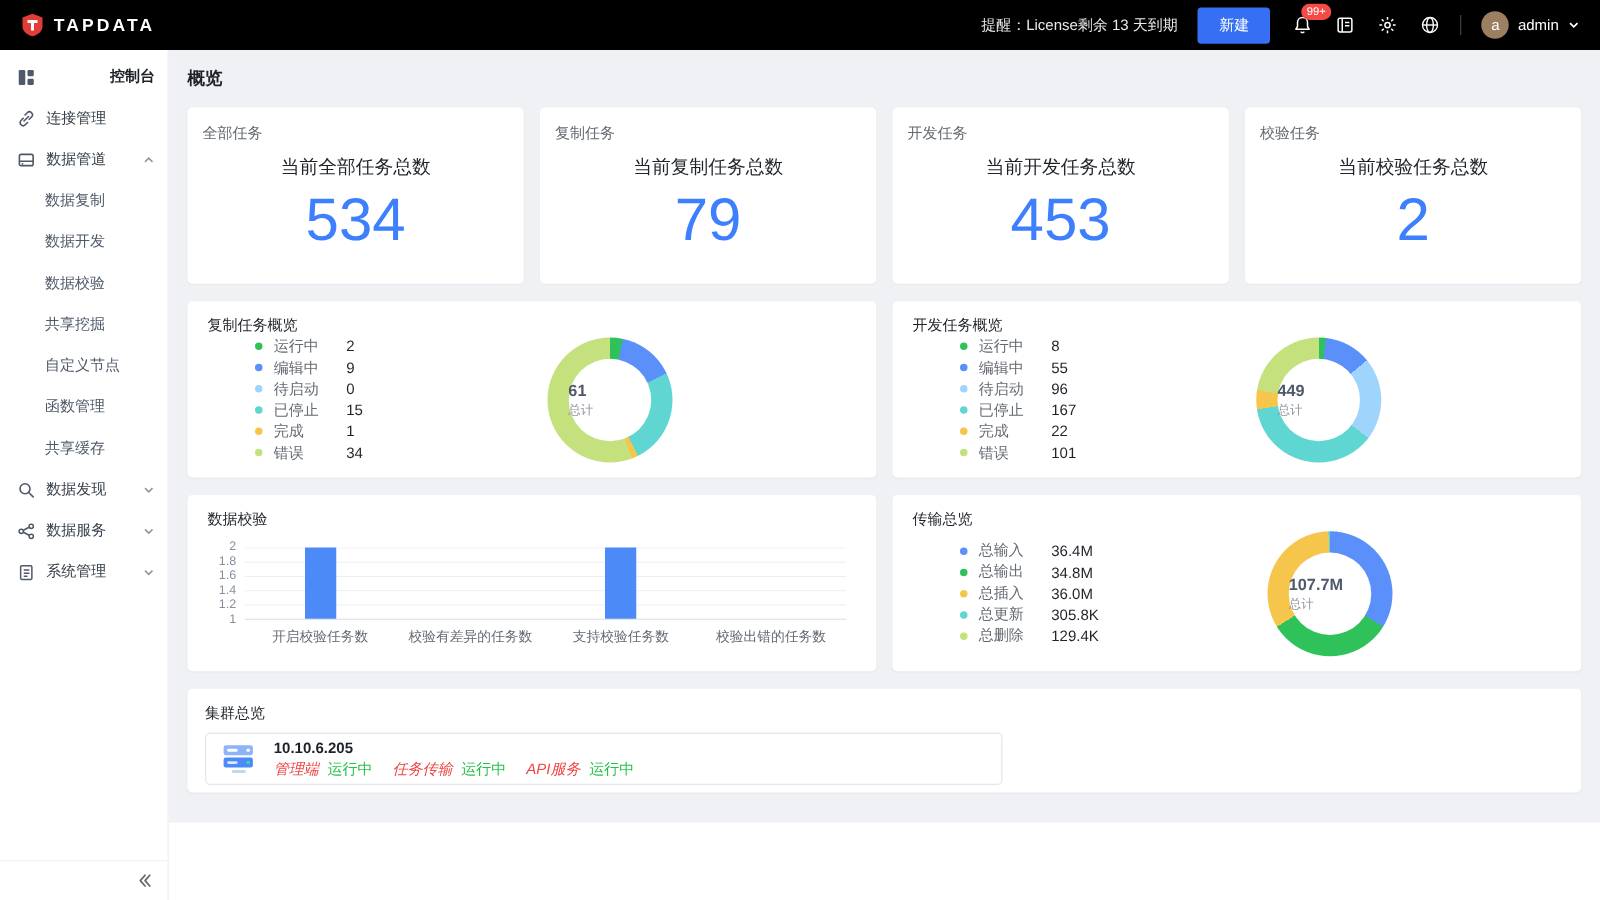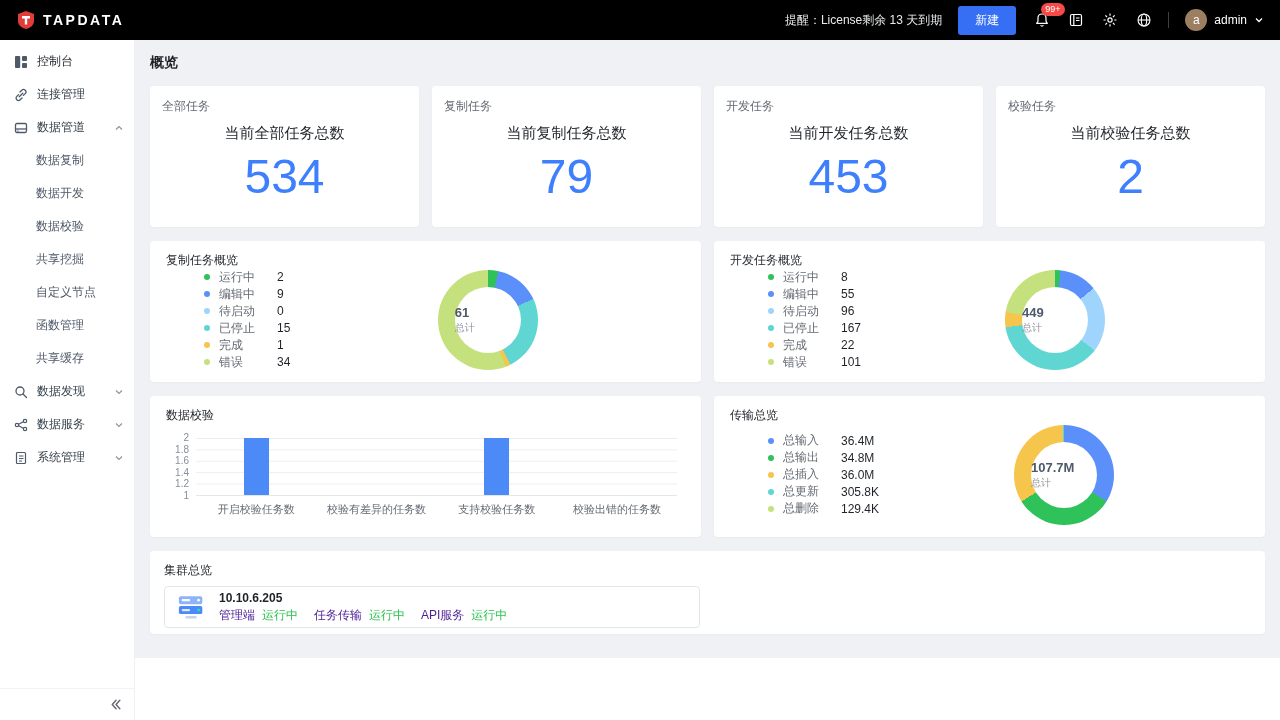--- a/index.html
+++ b/index.html
@@ -39,21 +39,21 @@
   
   .sidebar {
     position:absolute; top:40px; left:0; bottom:0; width:135px; background:#fff;
     border-right:1px solid #eef0f2; display:flex; flex-direction:column; z-index:10;
   }
   .menu { flex:1; padding-top:5px; }
   .menu-item {
     display:flex; align-items:center; gap:9px; height:33px; padding:0 10px 0 14px;
     font-size:12px; color:#36404a; cursor:pointer;
   }
-  .menu-item.active { font-weight:normal; color:#1f2329; }
+  .menu-item.active { font-weight:bold; color:#1f2329;text-align:right; }
   .menu-item .mi-icon { width:14px; height:14px; color:#4e5969; flex:0 0 auto; display:flex; }
   .menu-item .mi-label { flex:1; }
   .menu-item .mi-caret { color:#8f959e; display:flex; }
   .sub-item {
     display:flex; align-items:center; height:33px; padding-left:36px;
     font-size:12px; color:#4e5969; cursor:pointer;
   }
   .sidebar-footer {
     height:32px; border-top:1px solid #f2f3f5; display:flex; align-items:center;
     justify-content:flex-end; padding:0 12px;
@@ -109,28 +109,28 @@
   }
   .bars { position:absolute; inset:0; display:flex; }
   .bar-slot { flex:1; display:flex; align-items:flex-end; justify-content:center; }
   .bar { width:25px; }
   .x-labels { display:flex; margin-top:6px; }
   .x-label { flex:1; text-align:center; font-size:11px; color:#646a73; }
 
   
   .cluster-card { margin-top:14px; height:83px; padding:12px 14px; }
   .cluster-box {
-    margin-top:9px; width:536px; border:1px solid #e5e6eb; border-radius:4px;
+    margin-top:9px; width:638px; border:1px solid #e5e6eb; border-radius:4px;
     padding:4px 12px; display:flex; align-items:center; gap:12px; min-height:37px;
   }
   .cluster-icon { flex:0 0 auto; display:flex; }
   .cluster-ip { font-size:12px; font-weight:bold; color:#1f2329; line-height:15px; }
   .cluster-services { display:flex; gap:16px; margin-top:2px; font-size:12px; line-height:15px; }
   .svc { display:flex; }
-  .svc-name { color:#4c1d95; }
+  .svc-name { color:#ef4444;font-style:italic; }
   .svc-status { color:#27c24c; margin-left:7px; }
 </style>
 </head>
 <body>
 
 <div class="navbar">
   <div class="brand">
     <span style="display:flex;">
       <svg width="20" height="20" viewBox="0 0 20 20">
           <path d="M10 1 L18 4 V11 C18 15 14.5 18 10 19 C5.5 18 2 15 2 11 V4 Z" fill="#e23c39"></path>

